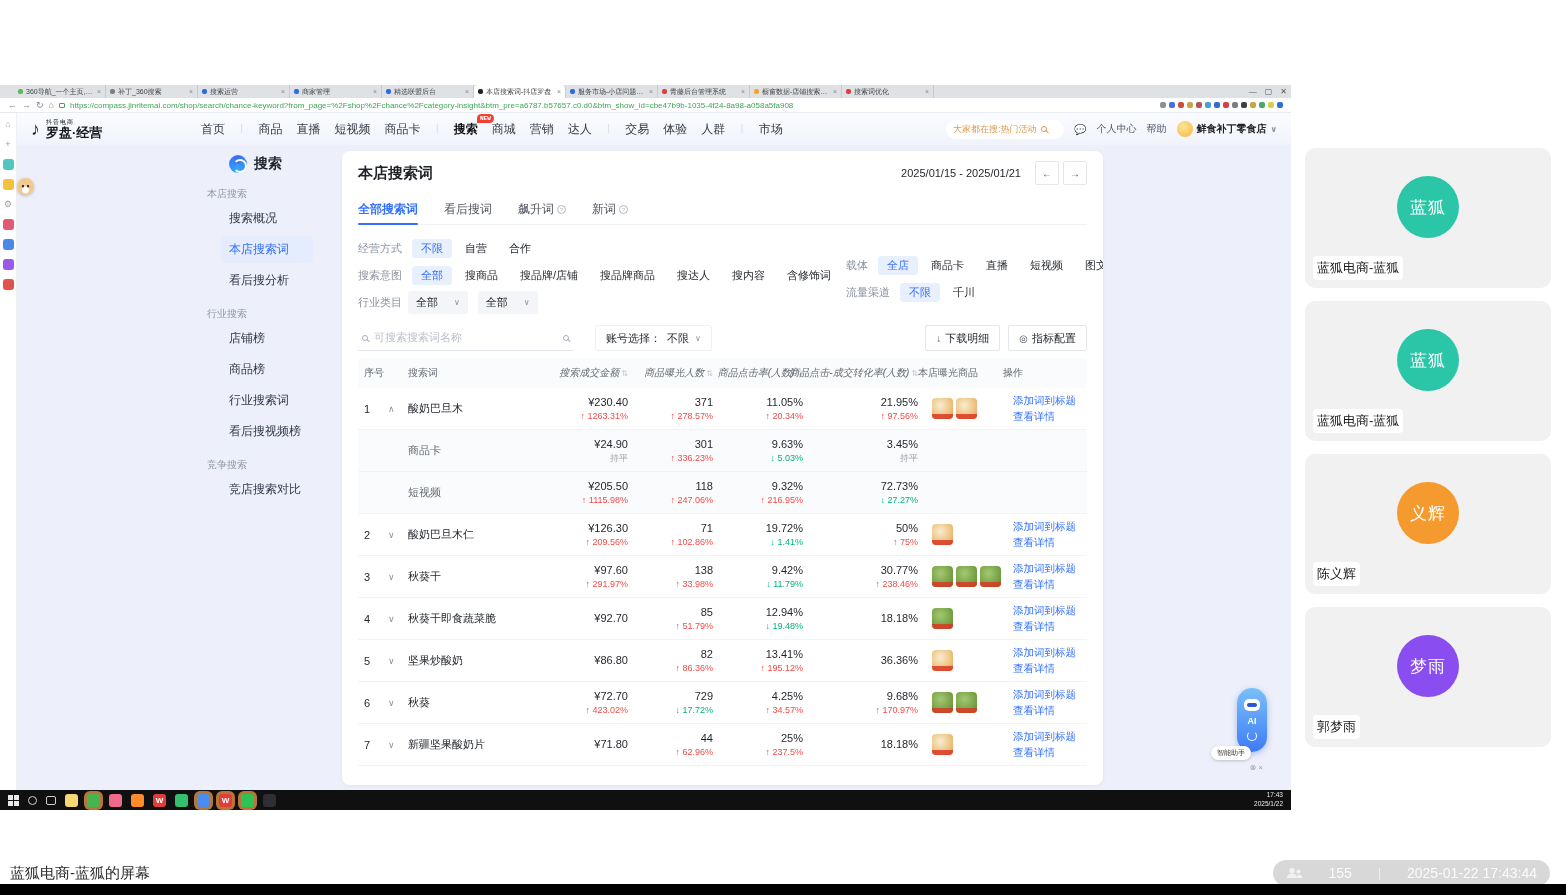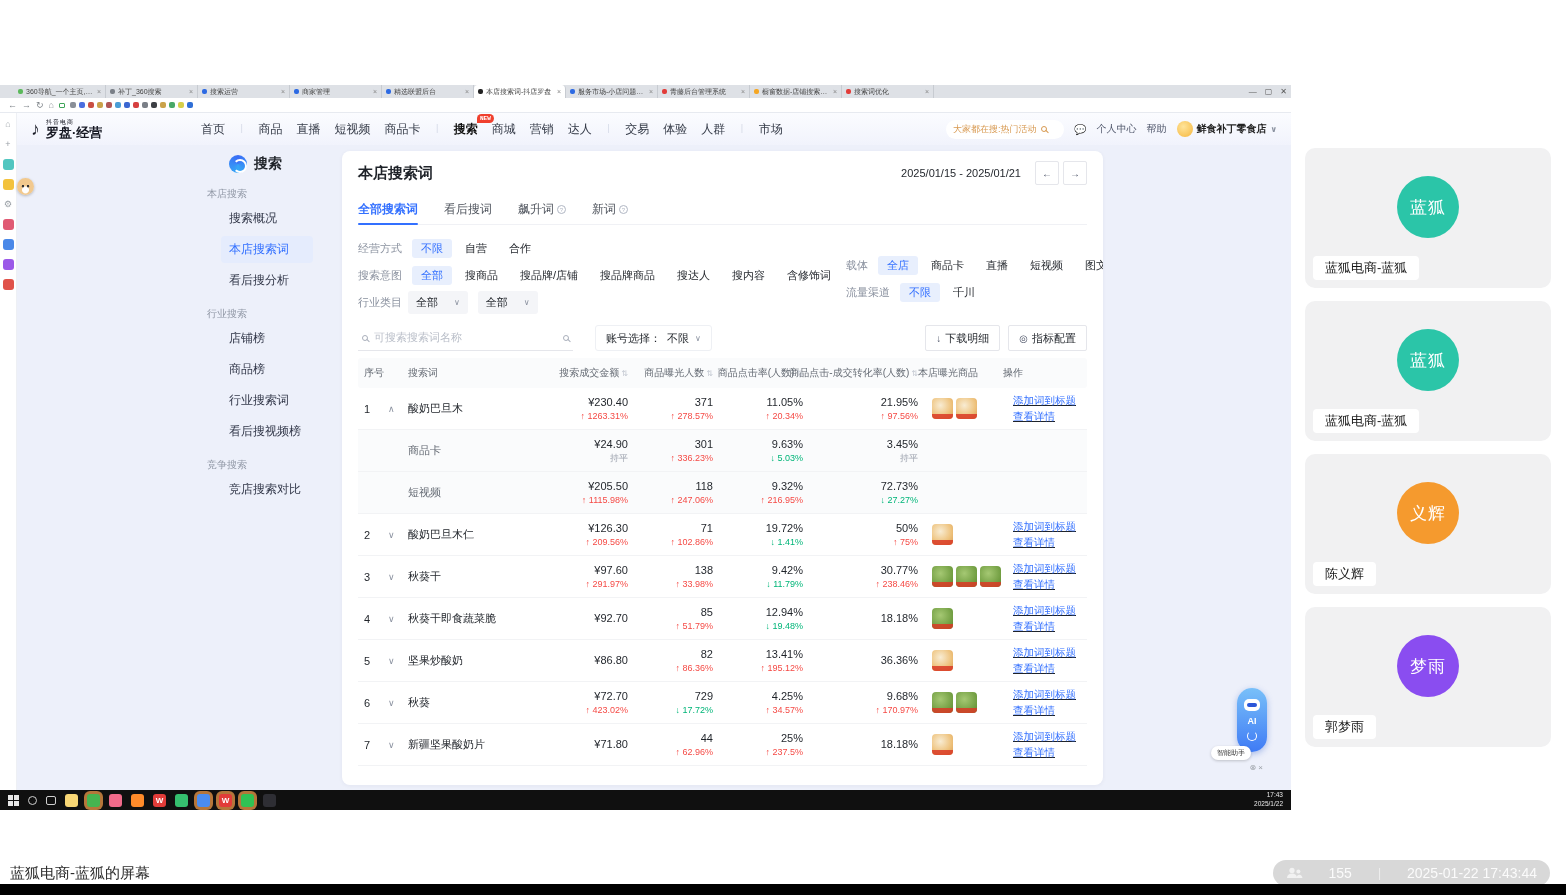--- a/index.html
+++ b/index.html
@@ -90,41 +90,41 @@
   .srch .ph{flex:1;}
   .acct{display:flex;align-items:center;gap:6px;border:1px solid #eef0f4;border-radius:3px;height:26px;padding:0 10px;margin-left:22px;font-size:11px;color:#1f2329;cursor:pointer;}
   .toolbar-right{margin-left:auto;display:flex;gap:8px;}
   .tool-btn{display:flex;align-items:center;gap:4px;border:1px solid #e5e6eb;border-radius:2px;height:26px;padding:0 10px;font-size:11px;color:#1f2329;cursor:pointer;background:#fff;white-space:nowrap;}
   .tool-ic{font-size:10px;color:#4e5569;}
 
   
   .tgrid{display:grid;grid-template-columns:30px 20px 120px 100px 85px 90px 115px 85px 1fr;align-items:center;}
   .thead{height:30px;background:#fafbfc;border-radius:3px;font-size:10px;color:#646a73;}
   .th{white-space:nowrap;display:flex;align-items:center;gap:2px;}
-  .th.num{justify-content:flex-end;}
+  .th.num{justify-content:flex-end;font-style:italic;}
   .th:first-child{padding-left:6px;}
   .sort{font-size:8px;color:#c2c7d0;cursor:pointer;}
   .trow{height:42px;border-bottom:1px solid #f2f3f5;font-size:11px;}
   .trow.sub{background:#fafbfc;}
   .td.num{padding-left:6px;color:#1f2329;}
   .td.chev{color:#8a919f;font-size:9px;cursor:pointer;}
   .td.kw{color:#1f2329;white-space:nowrap;overflow:hidden;text-overflow:ellipsis;}
   .td.kw.subkw{color:#646a73;}
   .cellv{text-align:right;line-height:1.35;}
   .cellv .v{font-size:11px;color:#1f2329;font-weight:500;}
   .delta{font-size:9px;}
   .delta.up{color:#f54a45;}
   .delta.down{color:#00b578;}
   .delta.flat{color:#a0a6b1;}
   .td.imgs{display:flex;gap:3px;padding-left:14px;}
   .thumb{width:21px;height:21px;border-radius:4px;position:relative;overflow:hidden;flex:none;cursor:pointer;}
   .thumb:after{content:"";position:absolute;left:0;right:0;bottom:0;height:5px;background:rgba(217,57,38,.85);}
   .thumb.orange{background:radial-gradient(circle at 40% 35%,#f8ecd3,#eec27c 60%,#d99a4e);}
   .thumb.green{background:radial-gradient(circle at 40% 35%,#a5c873,#6f9c3f 70%,#587f31);}
-  .td.ops{line-height:1.5;padding-left:10px;text-decoration:underline;}
+  .td.ops{line-height:1.5;padding-left:10px;}
   .lnk{display:block;color:#3370ff;font-size:10.5px;text-decoration:none;cursor:pointer;white-space:nowrap;}
 
   
   .ai-widget{position:absolute;right:24px;bottom:38px;width:30px;height:64px;border-radius:15px;background:linear-gradient(180deg,#79c0f9,#3f7bf5);display:flex;flex-direction:column;align-items:center;justify-content:center;gap:5px;z-index:8;box-shadow:0 2px 6px rgba(30,80,200,.35);}
   .bot-head{width:16px;height:12px;background:#fff;border-radius:5px;position:relative;}
   .bot-head:after{content:"";position:absolute;left:3px;top:4px;width:10px;height:4px;border-radius:2px;background:#2b56d8;}
   .ai-lbl{color:#fff;font-size:9px;font-weight:bold;}
   .spin{width:10px;height:10px;border:1.5px solid #fff;border-top-color:transparent;border-radius:50%;}
   .ai-tip{position:absolute;right:40px;bottom:30px;background:#fff;border-radius:8px;padding:2px 6px;font-size:7px;color:#333;box-shadow:0 1px 3px rgba(0,0,0,.2);white-space:nowrap;z-index:8;}
   .ai-x{position:absolute;right:28px;bottom:18px;font-size:8px;color:#9aa0a6;z-index:8;}
@@ -135,21 +135,21 @@
   .tb-start span{background:#e8e8e8;}
   .tb-circ{width:9px;height:9px;border:1.5px solid #cfcfcf;border-radius:50%;}
   .tb-task{width:10px;height:9px;border:1.5px solid #cfcfcf;border-radius:2px;}
   .tb-app{width:13px;height:13px;border-radius:3px;display:flex;align-items:center;justify-content:center;font-size:8px;color:#fff;font-weight:bold;}
   .tb-app.hl{box-shadow:0 0 0 3px #b5763a;}
   .clock{margin-left:auto;color:#e8e8e8;font-size:6.5px;text-align:right;line-height:1.35;}
 
   
   .pcard{position:absolute;left:1305px;width:246px;height:140px;background:#f1f1f2;border-radius:10px;cursor:pointer;}
   .avatar{position:absolute;left:50%;top:46px;transform:translate(-50%,0);width:62px;height:62px;border-radius:50%;color:#fff;font-size:17px;display:flex;align-items:center;justify-content:center;letter-spacing:1px;}
-  .pname{position:absolute;left:8px;bottom:8px;background:#fff;border-radius:4px;padding:3px 12px;font-size:13px;color:#1a1a1a;}
+  .pname{position:absolute;left:8px;bottom:8px;background:#fff;border-radius:4px;padding:3px 4px;font-size:13px;color:#1a1a1a;}
   .pcard .avatar{top:28px;}
 
   
   .screen-label{position:absolute;left:10px;top:864px;font-size:15px;color:#2b2b2b;}
   .meta-pill{position:absolute;right:16px;top:860px;height:26px;background:#d8d8d8;border-radius:13px;display:flex;align-items:center;gap:26px;padding:0 13px;color:#fbfbfb;font-size:14px;}
   .meta-sep{color:#eee;font-size:12px;}
   .blackbar{position:absolute;left:0;top:884px;width:100%;height:11px;background:#000;}
 </style>
 </head>
 <body>
@@ -215,20 +215,21 @@
           <span>✕</span>
         </div>
     </div>
 
     <div class="urlbar">
       <span class="nav-ic">←</span>
       <span class="nav-ic">→</span>
       <span class="nav-ic">↻</span>
       <span class="nav-ic">⌂</span>
       <span class="lock"></span>
+      <span class="url-text">https://compass.jinritemai.com/shop/search/chance-keyword?from_page=%2Fshop%2Fchance%2Fcategory-insight&amp;btm_pre=a6787.b57657.c0.d0&amp;btm_show_id=cbe47b9b-1035-4f24-8a98-a058a5fa908</span>
       <span class="ext-row">
           <span class="ext-dot" style="background: rgb(138, 143, 152);"></span>
           <span class="ext-dot" style="background: rgb(74, 110, 224);"></span>
           <span class="ext-dot" style="background: rgb(201, 79, 67);"></span>
           <span class="ext-dot" style="background: rgb(202, 162, 74);"></span>
           <span class="ext-dot" style="background: rgb(176, 86, 86);"></span>
           <span class="ext-dot" style="background: rgb(74, 158, 214);"></span>
           <span class="ext-dot" style="background: rgb(59, 103, 209);"></span>
           <span class="ext-dot" style="background: rgb(214, 64, 64);"></span>
           <span class="ext-dot" style="background: rgb(122, 127, 135);"></span>

